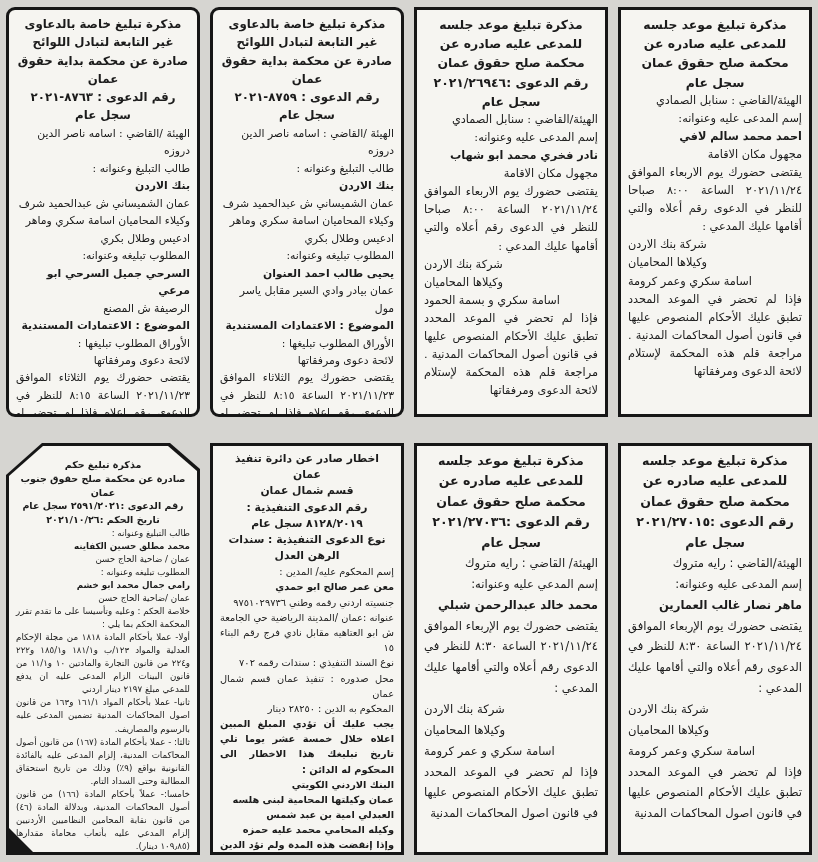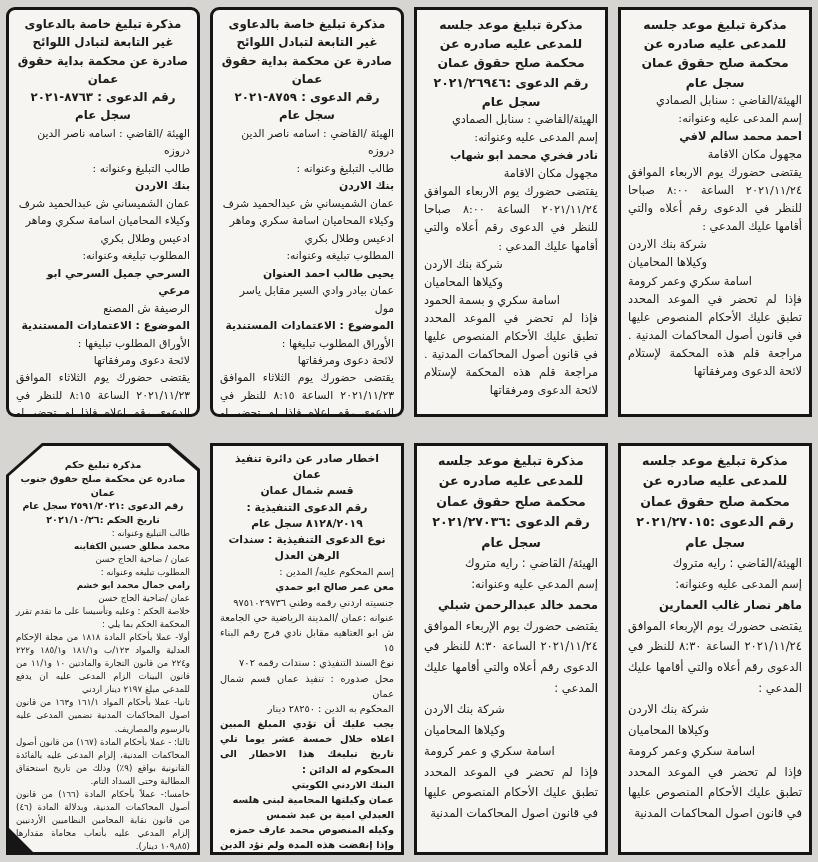--- a/index.html
+++ b/index.html
@@ -180,21 +180,21 @@
         <div class="ln rb">معن عمر صالح ابو حمدي</div>
         <div class="ln j">جنسيته اردني رقمه وطني ٩٧٥١٠٢٩٧٣٦</div>
         <div class="ln j">عنوانه :عمان /المدينة الرياضية حي الجامعة ش ابو العتاهيه مقابل نادي فرج رقم البناء ١٥</div>
         <div class="ln j">نوع السند التنفيذي : سندات رقمه ٧٠٢</div>
         <div class="ln j">محل صدوره : تنفيذ عمان قسم شمال عمان</div>
         <div class="ln j">المحكوم به الدين : ٢٨٢٥٠ دينار</div>
         <div class="ln jb">يجب عليك أن تؤدي المبلغ المبين اعلاه خلال خمسة عشر يوما تلي تاريخ تبليغك هذا الاخطار الى المحكوم له الدائن :</div>
         <div class="ln rb">البنك الاردني الكويتي</div>
         <div class="ln rb">عمان وكيلتها المحامية لبنى هلسه</div>
         <div class="ln rb">العبدلي امية بن عبد شمس</div>
-        <div class="ln rb">وكيله المنصوص محمد عارف حمزه</div>
+        <div class="ln rb">وكيله المحامي محمد عليه حمزه</div>
         <div class="ln jb">وإذا إنقضت هذه المدة ولم تؤد الدين المذكور أو تعرض التسوية القانونية ستقوم دائرة التنفيذ بمباشرة الاجراءات التنفيذية اللازمة قانونا بحقك .</div>
       </div>
   </section>
 
   <section class="judg-outer">
     <div class="judg-inner">
       <div>
           <div class="ln h">مذكرة تبليغ حكم</div>
           <div class="ln h">صادرة عن محكمة صلح حقوق جنوب عمان</div>
           <div class="ln h">رقم الدعوى :٢٥٩١/٢٠٢١ سجل عام</div>

